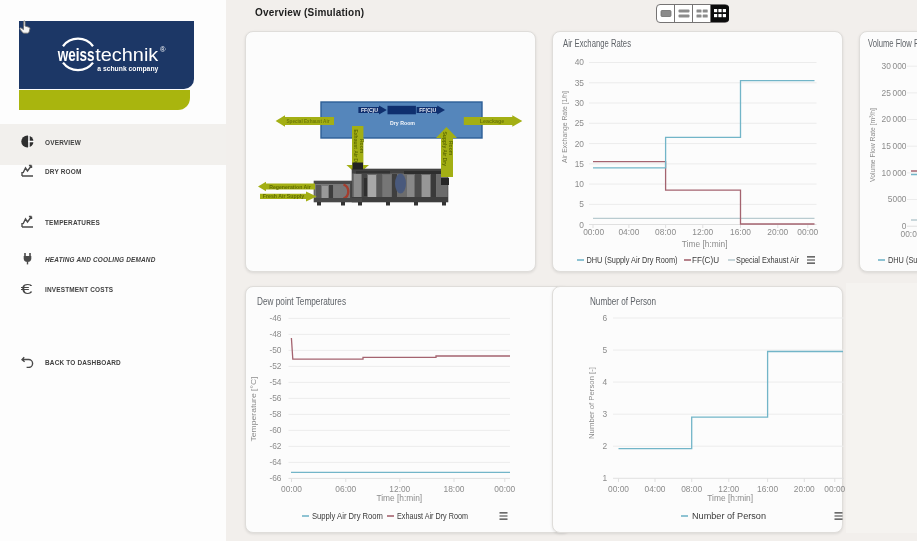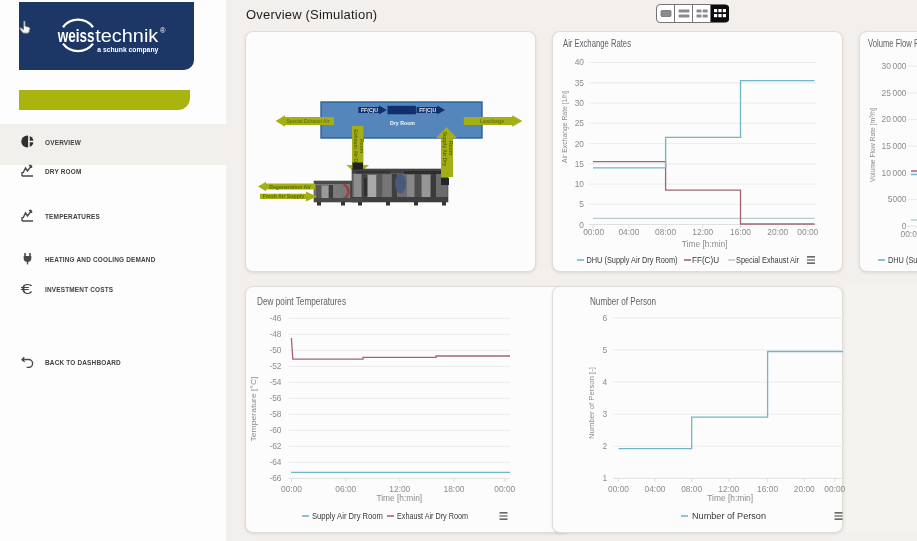--- a/index.html
+++ b/index.html
@@ -1,28 +1,28 @@
 <!DOCTYPE html>
 <html><head>
 <meta charset="utf-8">
 <style>
   * { margin:0; padding:0; box-sizing:border-box; }
   html,body { width:917px; height:541px; overflow:hidden; }
   body { font-family:"Liberation Sans", sans-serif; background:#f2efec; position:relative; -webkit-font-smoothing:antialiased; }
   
   #sidebar { position:absolute; left:0; top:0; width:226px; height:541px; background:#fdfdfd; }
-  #logo { position:absolute; left:19px; top:2px; width:175px; height:68px; background:#1c3766; border-radius:0 0 10px 0; }
+  #logo { position:absolute; left:19px; top:21px; width:175px; height:68px; background:#1c3766; border-radius:0 0 10px 0; }
   #greenbar { position:absolute; left:19px; top:90px; width:171px; height:20px; background:#a9b50e; border-radius:0 0 12px 0; }
   #selrow { position:absolute; left:0; top:124px; width:226px; height:41px; background:#f2f0ed; }
   .mitem { position:absolute; left:0; width:226px; height:29px; }
   .mico  { position:absolute; left:21px; top:0; width:13px; height:13px; color:#4a4a4a; }
   .mtxt  { position:absolute; left:45px; top:2.5px; font-size:7.5px; font-weight:bold; letter-spacing:0.2px; color:#414141; transform:scaleX(0.86); transform-origin:left top; white-space:nowrap; }
   
   #main { position:absolute; left:226px; top:0; width:691px; height:541px; background:#f2efec; }
-  #hdr  { position:absolute; left:20px; top:7px; font-size:13px; font-weight:normal; color:#1d1d1d; letter-spacing:0.2px; }
+  #hdr  { position:absolute; left:29px; top:7px; font-size:10px; font-weight:bold; color:#1d1d1d; letter-spacing:0.2px; }
   .card { position:absolute; background:#fcfcfc; border:1px solid #dfddda; border-radius:8px; box-shadow:0 1px 3px rgba(0,0,0,0.10); }
   #card1 { left:19px;  top:31px;  width:291px; height:241px; }
   #card2 { left:326px; top:31px;  width:291px; height:241px; }
   #card3 { left:633px; top:31px;  width:291px; height:241px; }
   #card4 { left:19px;  top:286px; width:325px; height:247px; }
   #card5 { left:326px; top:286px; width:291px; height:247px;padding-left:28px; }
   svg text { font-family:"Liberation Sans", sans-serif; }
   
   #segs { position:absolute; left:430px; top:4px; width:73px; height:19px; border:1px solid #767474; border-radius:4px; background:#fff; display:flex; }
   .seg { width:18px; height:17px; position:relative; border-right:1px solid #767474; }
@@ -52,27 +52,27 @@
         <rect x="7.2" y="5.75" width="6" height="1.5" fill="#fdfdfd"></rect>
       </svg>
     <div class="mtxt">OVERVIEW</div>
   </div>
   <div class="mitem" style="top:164px;">
     <svg class="mico" viewBox="0 0 13 13">
         <path d="M1 12 H12 M1 12 V8 M2 9 L4.5 4 L6.5 7 L10.5 1.5 M10.5 1.5 v2.6 M10.5 1.5 h-2.6" stroke="#4a4a4a" stroke-width="1.4" fill="none"></path>
       </svg>
     <div class="mtxt">DRY ROOM</div>
   </div>
-  <div class="mitem" style="top:209px;text-align:center;">
+  <div class="mitem" style="top:215px;text-align:center;">
     <svg class="mico" viewBox="0 0 13 13">
         <path d="M1 12 H12 M1 12 V8 M2 9 L4.5 4 L6.5 7 L10.5 1.5 M10.5 1.5 v2.6 M10.5 1.5 h-2.6" stroke="#4a4a4a" stroke-width="1.4" fill="none"></path>
       </svg>
     <div class="mtxt">TEMPERATURES</div>
   </div>
-  <div class="mitem" style="top:252px;">
+  <div class="mitem" style="top:252px;font-style:italic;">
     <svg class="mico" viewBox="0 0 13 13">
         <path d="M4 1 v3 M9 1 v3" stroke="#4a4a4a" stroke-width="1.6" fill="none"></path>
         <path d="M2.7 4 h7.6 v2.2 a3.8 3.8 0 0 1 -3.8 3.8 a3.8 3.8 0 0 1 -3.8 -3.8 z" fill="#4a4a4a"></path>
         <path d="M6.5 10 v2.4" stroke="#4a4a4a" stroke-width="1.4"></path>
       </svg>
     <div class="mtxt">HEATING AND COOLING DEMAND</div>
   </div>
   <div class="mitem" style="top:282px;">
     <svg class="mico" viewBox="0 0 13 13">
         <text x="-0.5" y="11.8" font-size="14.5" fill="#454545" font-family="Liberation Sans" textLength="12" lengthAdjust="spacingAndGlyphs">€</text>

